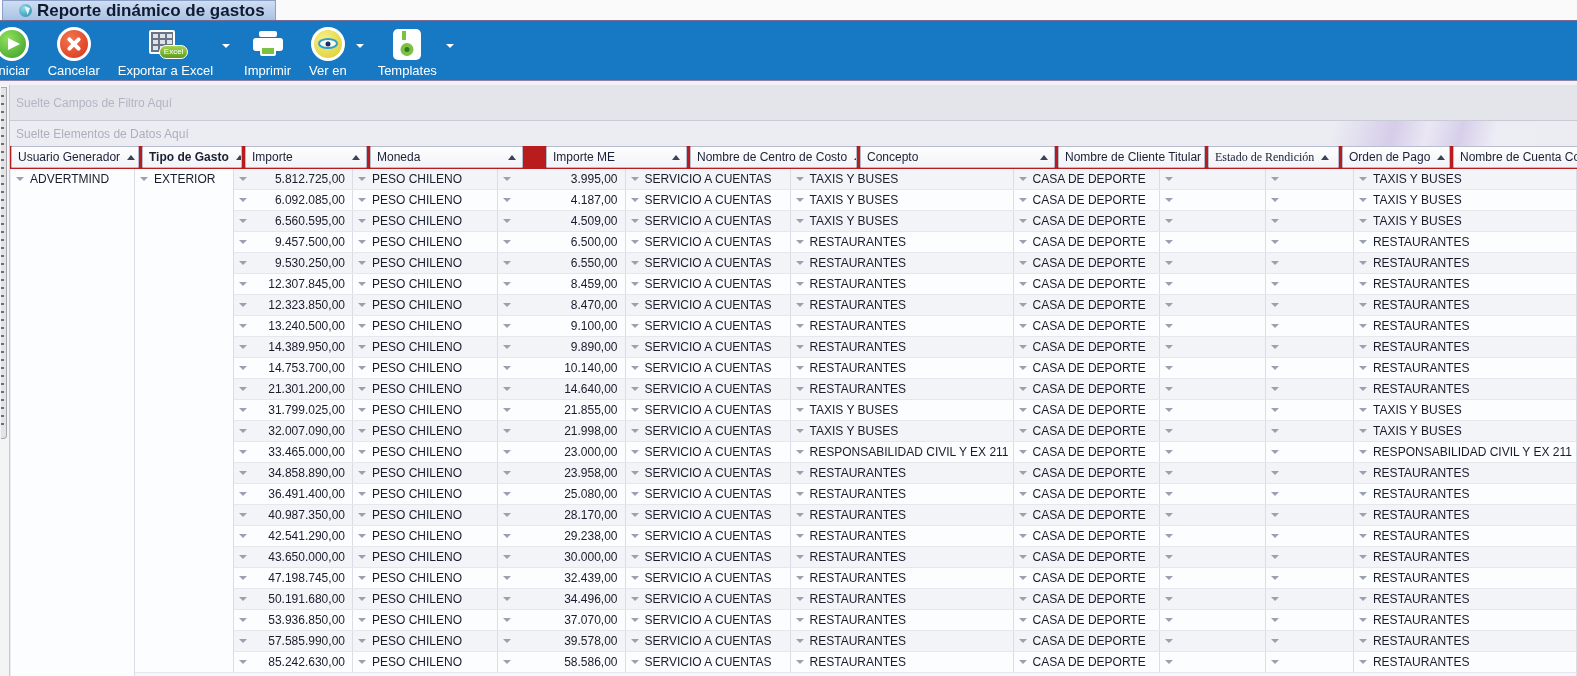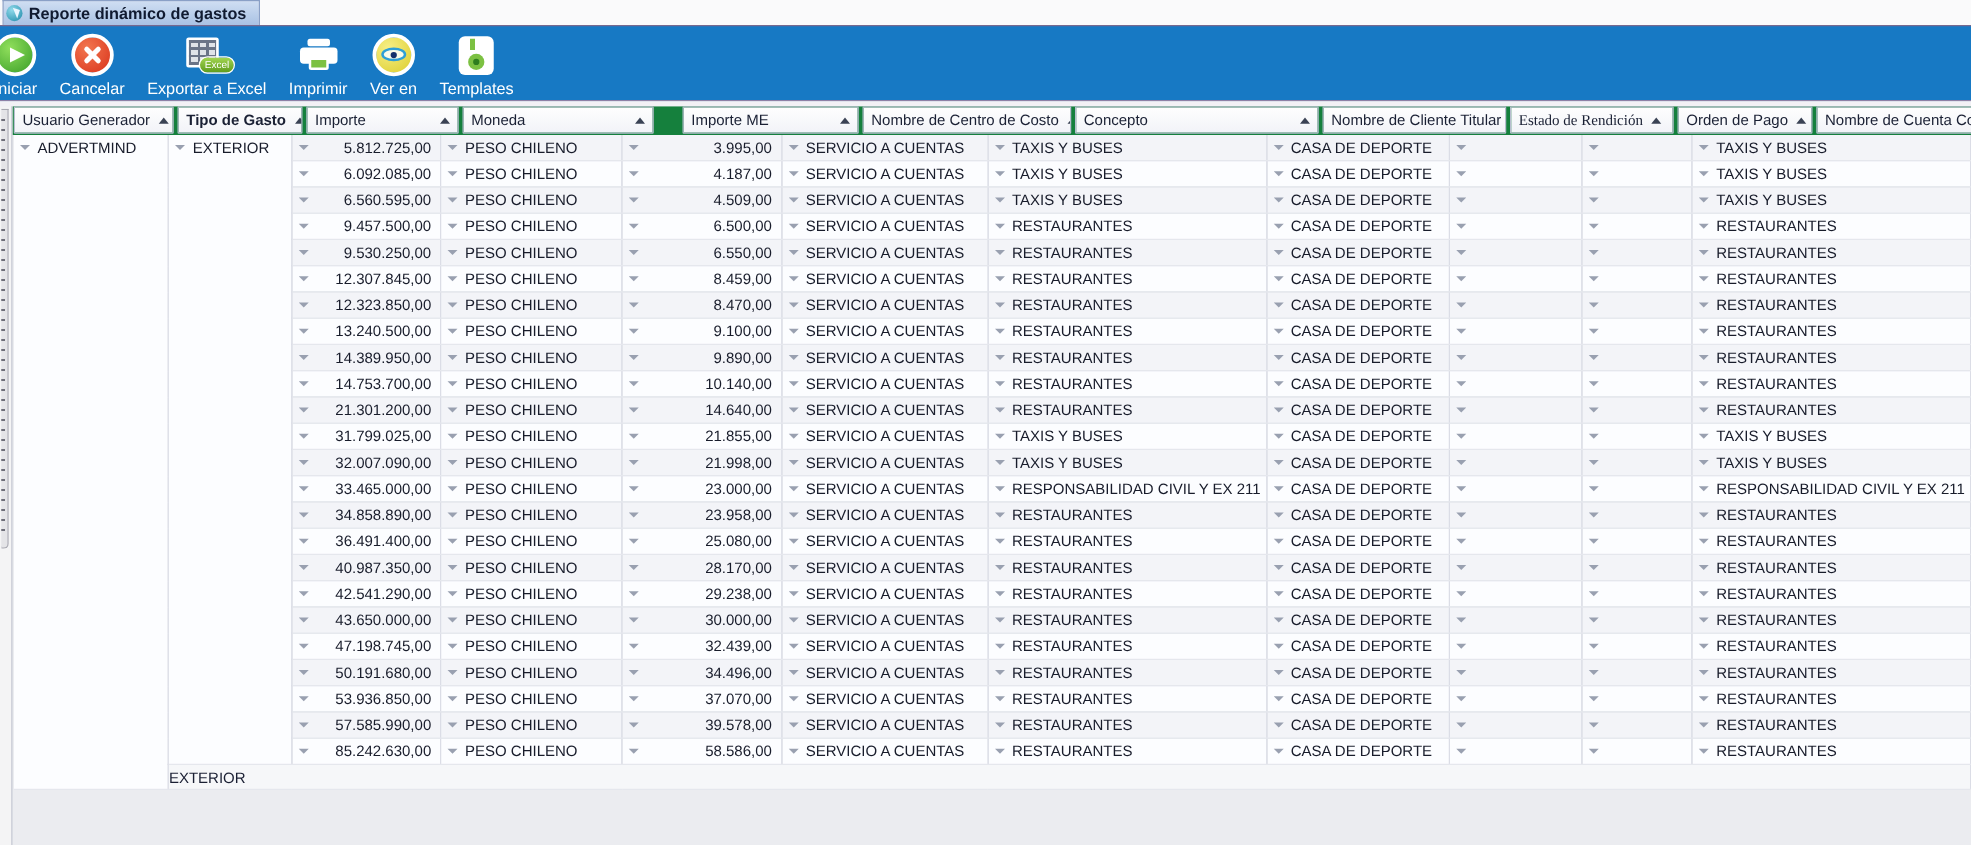--- a/index.html
+++ b/index.html
@@ -1,32 +1,32 @@
 <!DOCTYPE html>
 <html><head>
 <meta charset="utf-8">
 <style>
   * { margin:0; padding:0; box-sizing:border-box; }
   html,body { width:1577px; height:676px; overflow:hidden;
     font-family:"Liberation Sans","DejaVu Sans",sans-serif; background:#ebecf0; }
 
   
   .tab-bar { height:20px; background:#fafafb; display:flex; align-items:flex-end; }
-  .doc-tab { margin-left:2px; height:20px; padding:0 10px 0 2px; display:flex; align-items:center; gap:5px;
+  .doc-tab { margin-left:2px; height:20px; padding:0 10px 0 16px; display:flex; align-items:center; gap:5px;
     background:linear-gradient(#cfdef2,#a9c2e4); border:1px solid #8aa0c6; border-bottom:none;
-    font-size:13px; font-weight:bold; color:#101a30; }
+    font-size:17px; font-weight:bold; color:#101a30; }
   .tabicon { width:13px; height:13px; border-radius:50%; flex:0 0 auto;
     background:radial-gradient(circle at 35% 30%,#8fd9ea,#1d89a8); position:relative; }
   .tabicon::after { content:""; position:absolute; left:4px; top:3px; width:0; height:0;
     border-top:7px solid #eaf6ff; border-left:6px solid transparent; transform:rotate(18deg); }
 
   
   .toolbar { height:61px; background:#1779c4; border-top:1px solid #77698f; border-bottom:1px solid #8d81a6;
     display:flex; align-items:stretch; padding-top:3px; }
-  .tb-group { display:flex; align-items:flex-start;flex-direction:column; }
+  .tb-group { display:flex; align-items:flex-start; }
   .tb-btn { display:flex; flex-direction:column; align-items:center; padding:2px 9px 0 9px; cursor:default; }
   .tb-btn.iniciar { margin-left:-14px; }
   .icon-area { height:36px; display:flex; align-items:center; justify-content:center; }
   .tb-label { color:#ffffff; font-size:13px; margin-top:1px; white-space:nowrap; }
   .tb-dd { width:0; height:0; border-top:4px solid #ffffff; border-left:4px solid transparent;
     border-right:4px solid transparent; margin:20px 5px 0 0; }
 
   .circ { width:34px; height:34px; border-radius:50%; border:3px solid #fff; position:relative; }
   .playc { background:radial-gradient(circle at 35% 30%,#90df5c,#3b9e28); }
   .playc .tri { position:absolute; left:10px; top:8px; width:0; height:0;
@@ -74,21 +74,21 @@
   .content { flex:1; overflow:hidden; border-left:1px solid #c6c9d3; background:#ebecf0; position:relative; }
 
   .band1 { height:36px; background:#e4e5eb; border-bottom:1px solid #c8cbd5; display:flex; align-items:center;
     padding-left:6px; font-size:12px; color:#b2b5c3; }
   .band2 { height:25px; background:#ecedf2; display:flex; align-items:center; padding-left:6px;
     font-size:12px; color:#abafbe; position:relative; overflow:hidden; }
   .swoosh { position:absolute; right:0; top:-6px; width:330px; height:46px; pointer-events:none;
     background:linear-gradient(104deg,transparent 26%,rgba(195,178,227,.55) 44%,rgba(232,226,245,.5) 54%,
                rgba(188,170,224,.45) 64%,rgba(238,235,248,.4) 74%,transparent 88%); }
 
-  .header-row { height:23px; background:#15803d; display:flex; padding-left:1px; }
+  .header-row { height:23px; background:#b91c1c; display:flex; padding-left:1px; }
   .hcell-wrap { flex:0 0 auto; height:23px; }
   .hcell { height:22px; margin-right:3px; border:1px solid #b7bdcf; border-radius:1px;
     background:linear-gradient(#fefefe,#f2f3f8); display:flex; align-items:center; padding:0 6px;
     font-size:12px; color:#1a2034; white-space:nowrap; overflow:hidden; }
   .sort-arrow { width:0; height:0; border-bottom:5px solid #3a4254; border-left:4px solid transparent;
     border-right:4px solid transparent; margin-left:7px; flex:0 0 auto; }
   .sort-arrow.right { margin-left:auto; }
 
   table.grid { border-collapse:collapse; table-layout:fixed; margin-left:1px; }
   table.grid td { height:20px; padding:0; border-right:1px solid #dbdde6; border-bottom:1px solid #e5e7ed;
@@ -188,20 +188,27 @@
 </div>
 
 <div class="sep-band"></div>
 
 <div class="main">
   <div class="strip">
     <div class="strip-tab"></div>
     <div class="strip-marks"></div>
   </div>
   <div class="content">
+    <div class="band1">
+      <span>Suelte Campos de Filtro Aquí</span>
+    </div>
+    <div class="band2">
+      <span>Suelte Elementos de Datos Aquí</span>
+      <div class="swoosh"></div>
+    </div>
     <div class="header-row">
         <div class="hcell-wrap" style="width: 131px;">
           <div class="hcell">
             <span>Usuario Generador</span>
             <span class="sort-arrow"></span>
           </div>
         </div>
         <div class="hcell-wrap" style="width: 103px; font-weight: bold;">
           <div class="hcell">
             <span>Tipo de Gasto</span>

